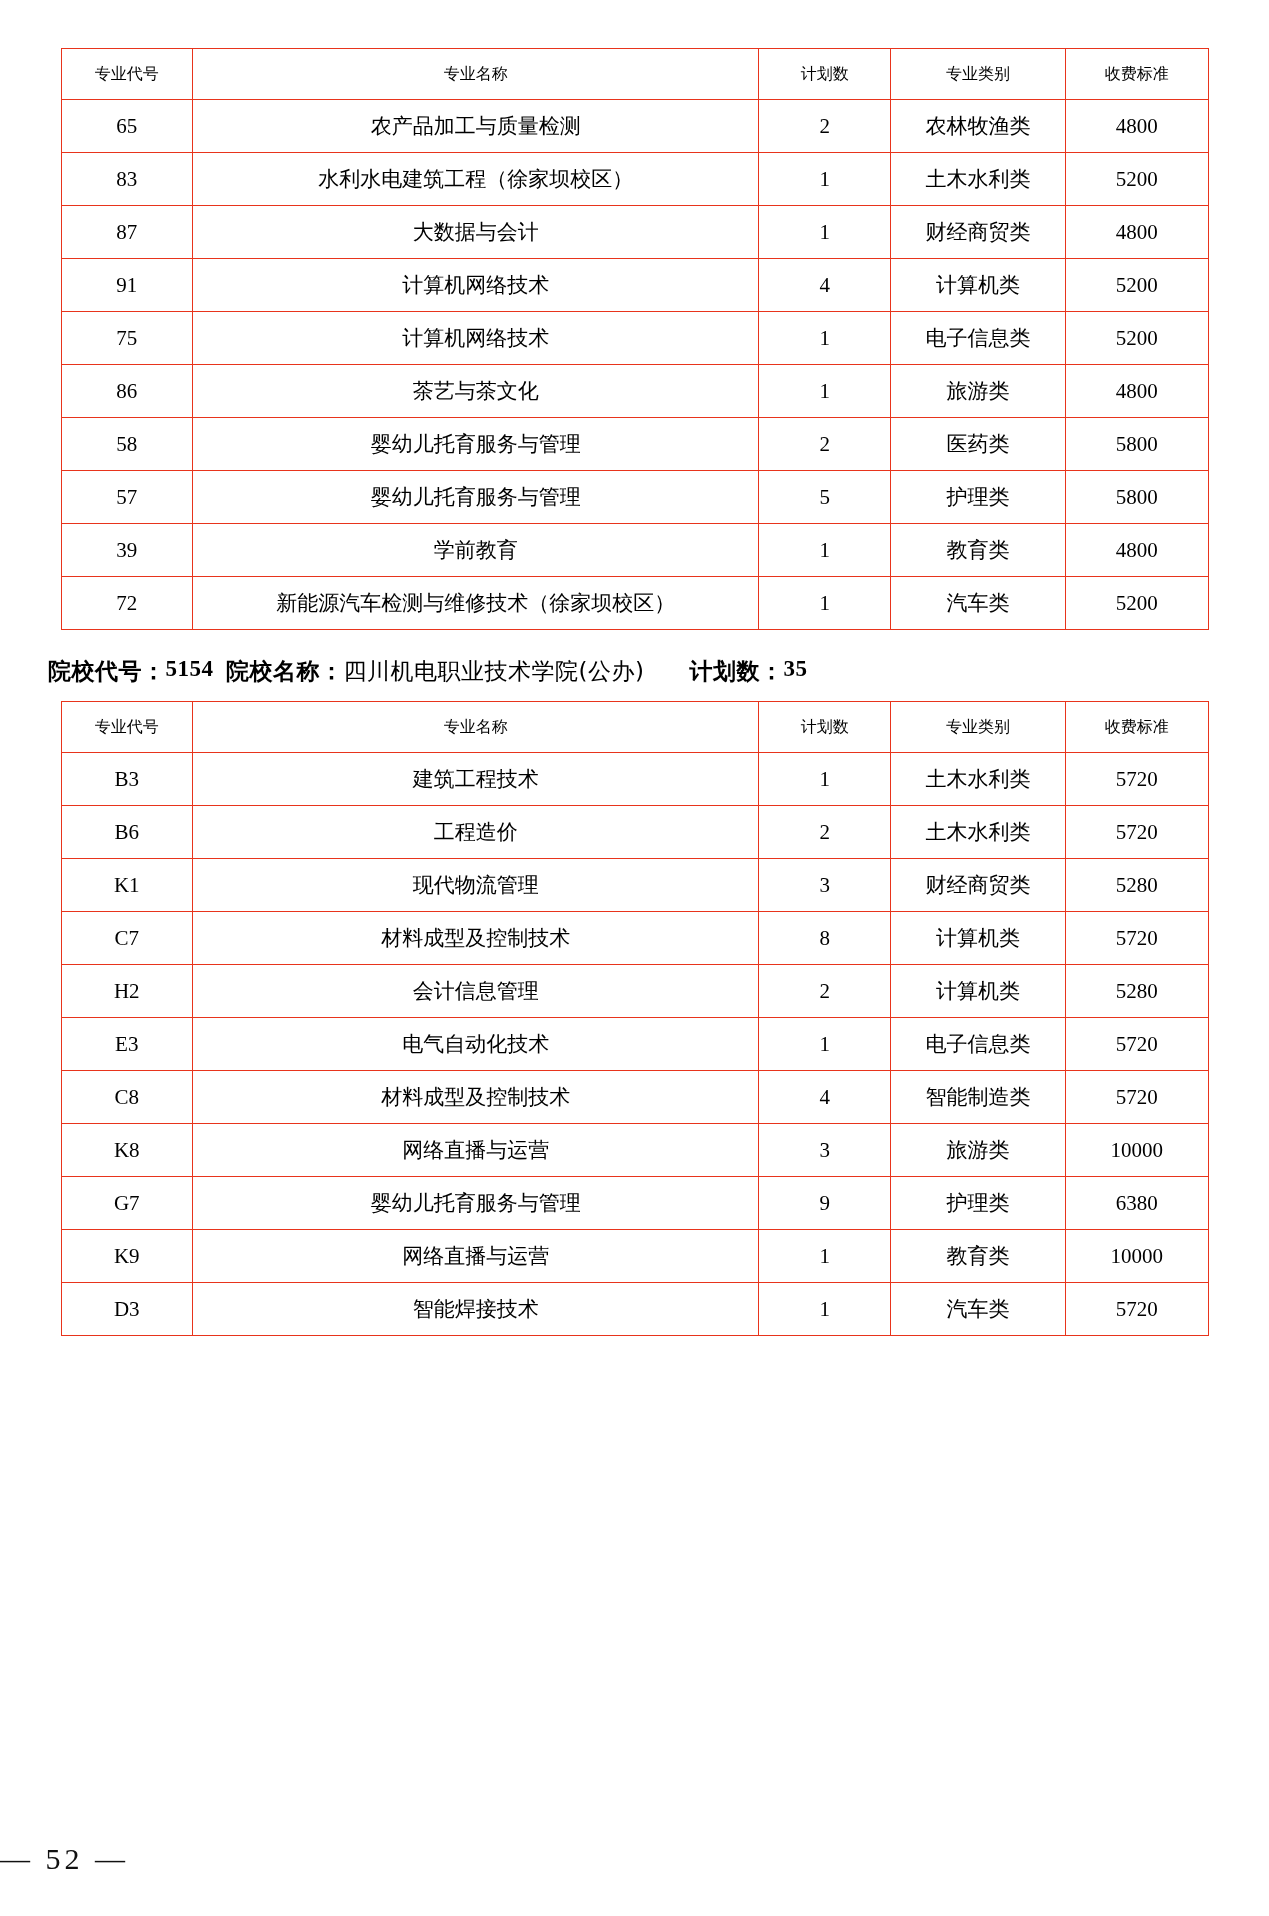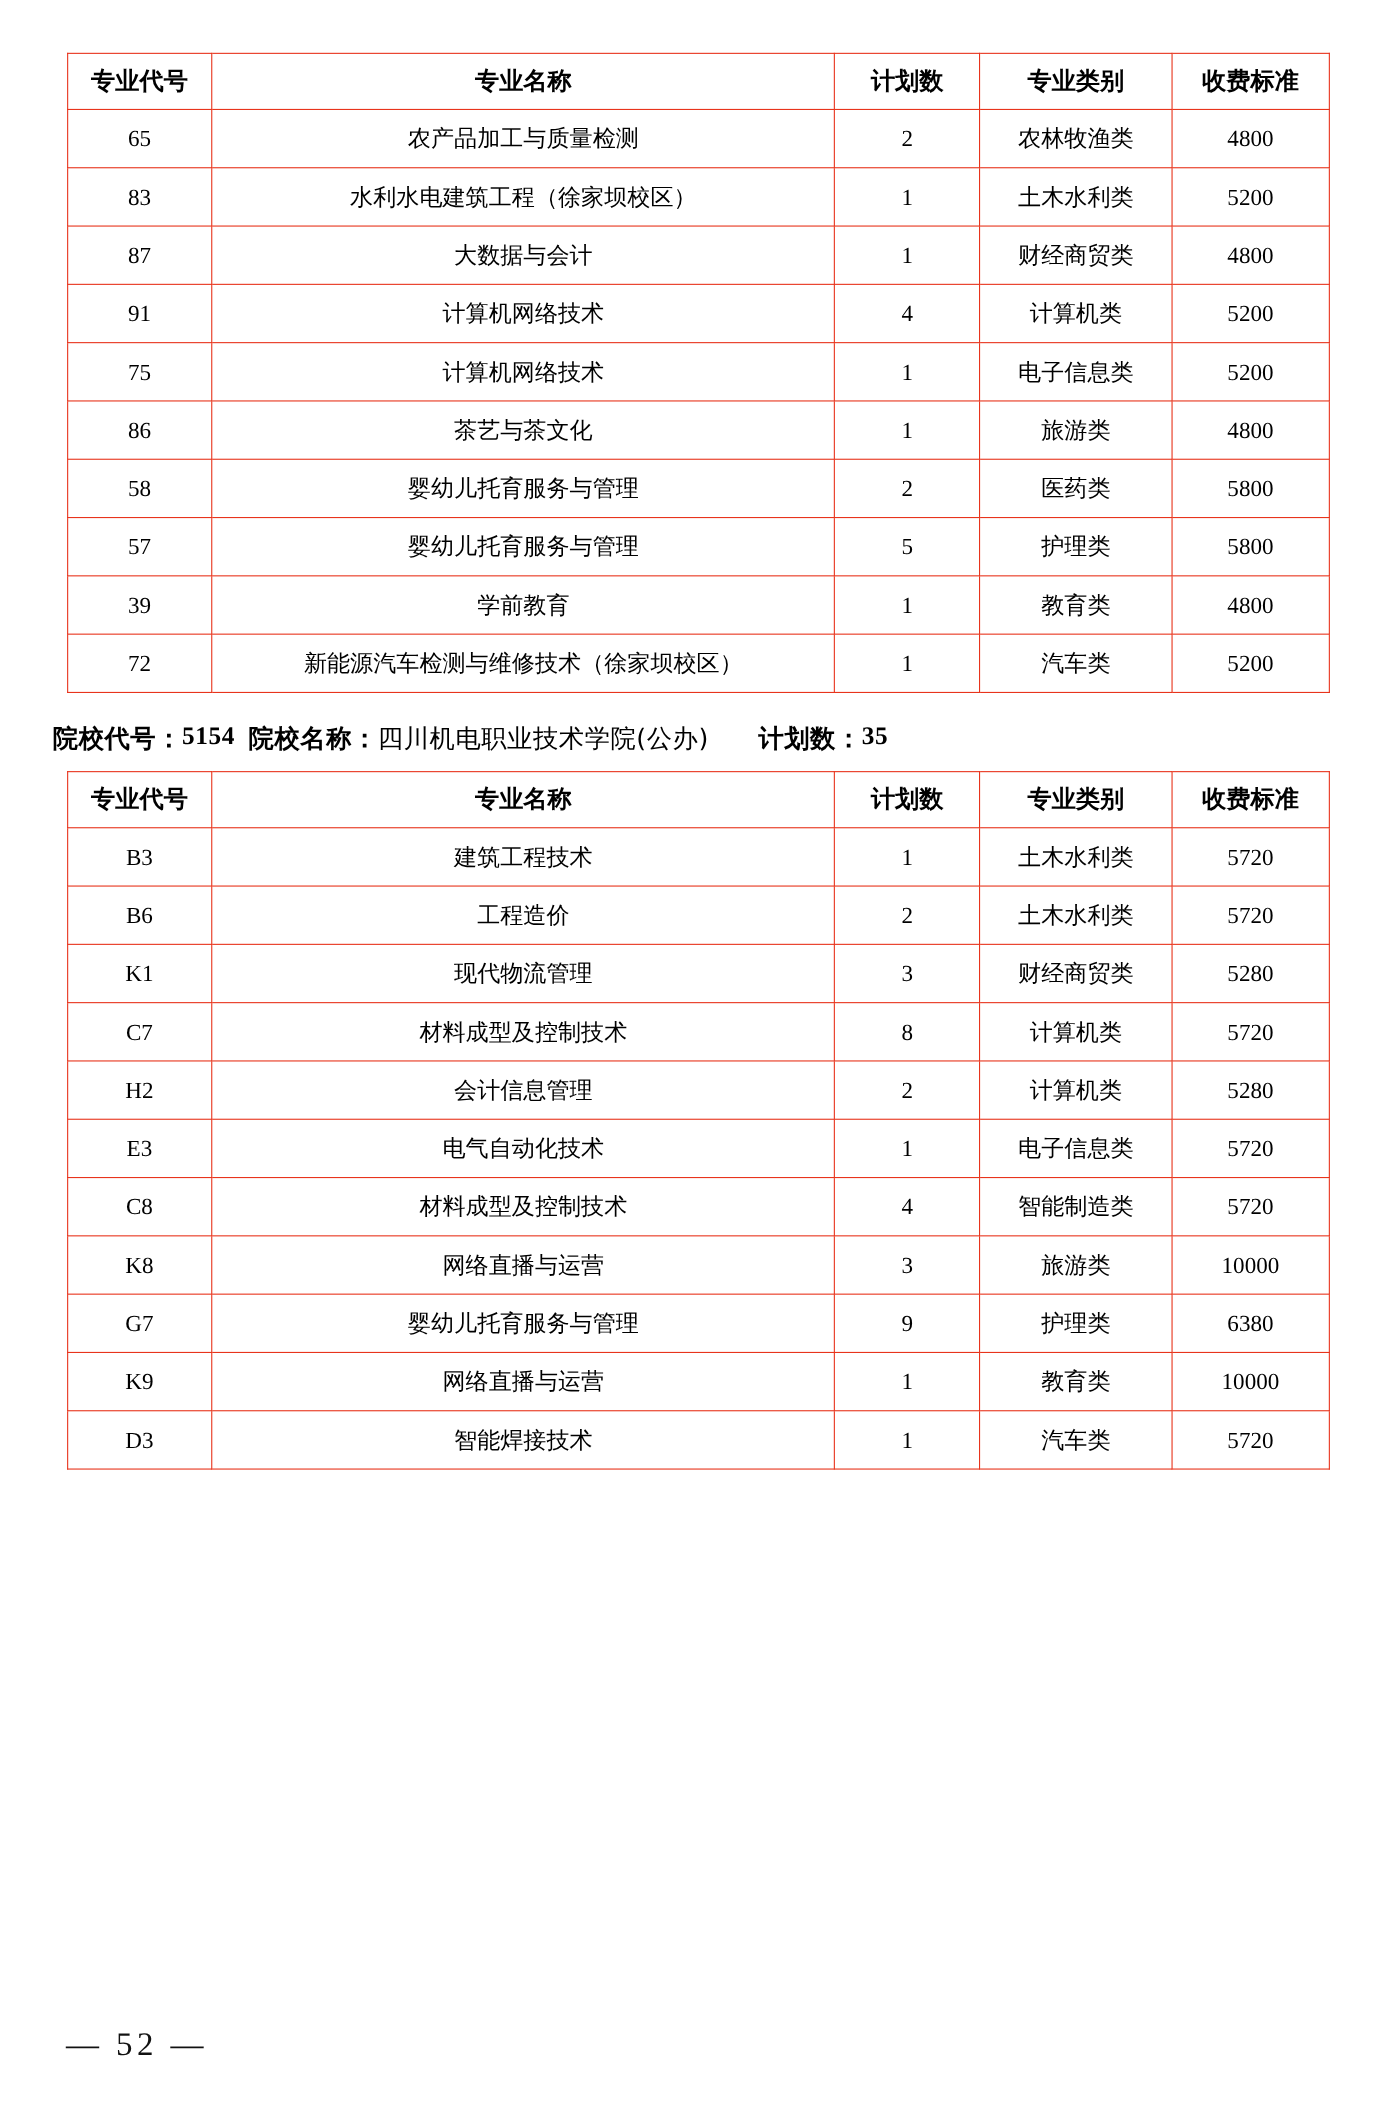--- a/index.html
+++ b/index.html
@@ -30,22 +30,22 @@
   table.plan-table td, table.plan-table th {
     border: 1px solid #e8341c;
     text-align: center;
     vertical-align: middle;
     font-size: 21px;
     height: 52px;
     padding: 0;
     font-weight: normal;
   }
   table.plan-table thead th {
-    font-weight: bold;
-    font-size: 22px;
+    font-weight: normal;
+    font-size: 16px;
     height: 50px;
   }
   .col-code { width: 120px; }
   .col-name { width: 520px; }
   .col-plan { width: 120px; }
   .col-cat  { width: 160px; margin-top: 28px; }
   .col-fee  { width: 130px; }
 
   td.name-cell {
     text-align: left;
@@ -72,21 +72,20 @@
     white-space: pre;
   }
   .school-line .seg-plan { white-space: pre; }
 
   .page-number {
     position: absolute;
     bottom: 40px;
     left: 0;
     width: 100%;
     text-align: left;
-    padding-left: 60px;
     box-sizing: border-box;
     font-size: 30px;
     letter-spacing: 4px;
     color: #111;
   }
 </style>
 </head>
 <body>
 
 <div class="page">

